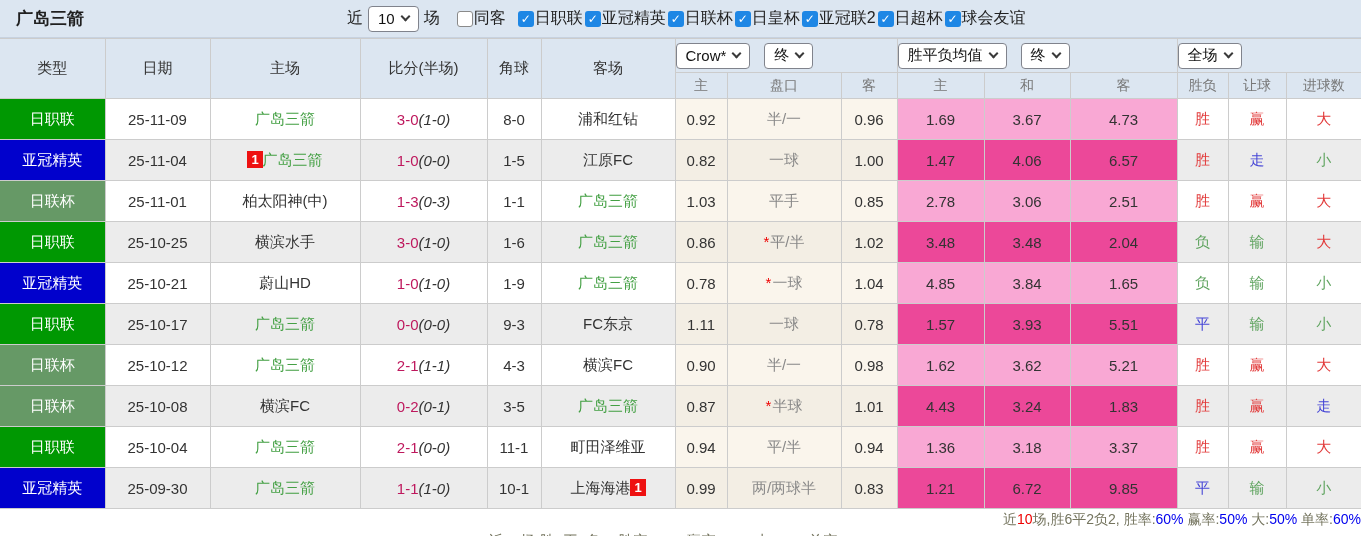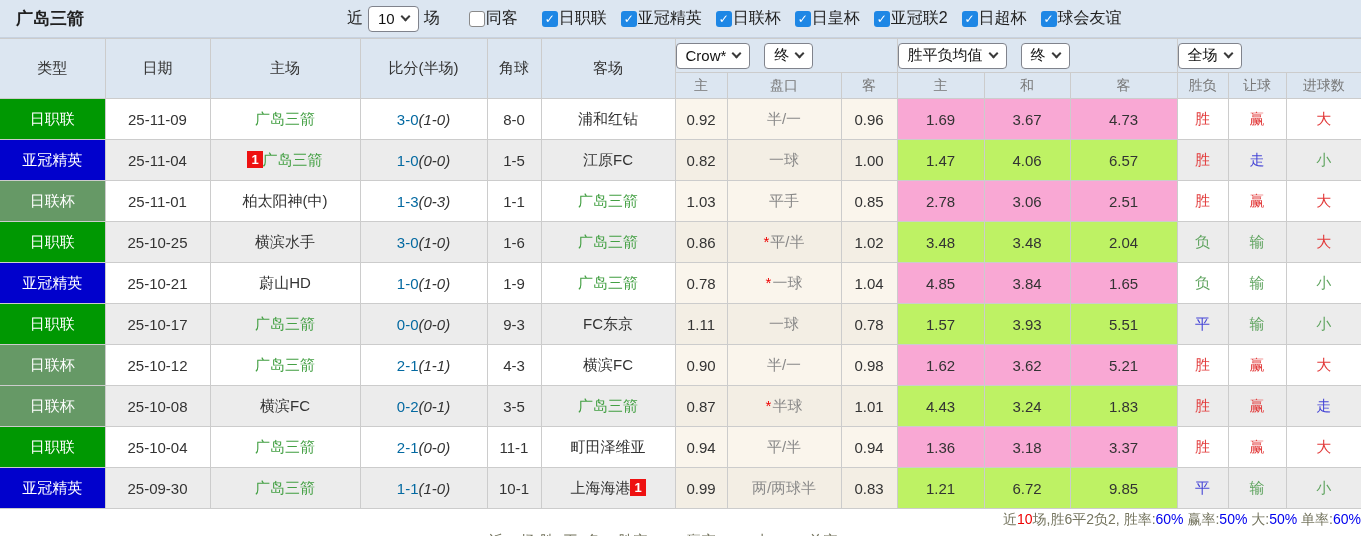--- a/index.html
+++ b/index.html
@@ -9,21 +9,21 @@
   
   .topbar { height: 38px; background: #dce6f1; display: flex; align-items: center;
     border-bottom: 1px solid #c7d2e0; }
   .title { font-size: 17px; font-weight: 600; color: #1f1f1f; margin-left: 16px; }
   .controls { display: flex; align-items: center; margin-left: 258px; font-size: 16px; color: #222; }
   .controls .lbl { margin: 0 5px; }
   .sel { display: inline-flex; align-items: center; background: #fff; border: 1px solid #80838c;
     border-radius: 4px; padding: 2px 9px; font-size: 15px; color: #111; height: 26px; cursor: default; }
   .chev { width: 7px; height: 7px; border-right: 2px solid #3a3a3a; border-bottom: 2px solid #3a3a3a;
     transform: rotate(45deg); margin-left: 7px; margin-top: -4px; }
-  .cb-item { display: inline-flex; align-items: center; margin-left: 14px; }
+  .cb-item { display: inline-flex; align-items: center; margin-left: 2px; }
   .cb { width: 16px; height: 16px; border-radius: 3px; display: inline-flex; align-items: center;
     justify-content: center; flex: 0 0 16px; }
   .cb.checked { background: #1e87e5; }
   .cb.unchecked { background: #fff; border: 1px solid #8a8a8a; }
   .tick { color: #fff; font-size: 12px; font-weight: bold; line-height: 1; }
   .cb-label { margin-left: 1px; }
   .gap { width: 10px; }
 
   
   table { border-collapse: collapse; table-layout: fixed; width: 1361px; }
@@ -38,26 +38,26 @@
   tbody td { height: 41px; font-size: 15px; background: #fff; }
   tr.even td { background: #ececec; }
   td.type { color: #fff; font-size: 15px; }
   td.type-green  { background: #009802 !important; }
   td.type-blue   { background: #0101cc !important; }
   td.type-sage   { background: #669966 !important; }
   td.team .tname { color: #333; }
   td.team.self .tname { color: #44a044; }
   .rank-badge { display: inline-block; background: #ee1111; color: #fff; font-weight: bold;
     font-size: 13px; line-height: 17px; padding: 0 4px; vertical-align: 1px; }
-  td.score .ft { color: #0369a1; }
+  td.score .ft { color: #be185d; }
   td.score .ht { color: #333; font-style: italic; }
   td.bg-crow { background: #faf5ec; }
   tr.even td.bg-crow { background: #f3eee4; }
   td.bg-avg { background: #f9a8d4; }
-  tr.even td.bg-avg { background: #bef264; }
+  tr.even td.bg-avg { background: #ec4899; }
   td.handicap span.htext { color: #888; }
   .star { color: #ee0000; margin-right: 1px; }
   td.res.c-red   { color: #e23b3b; }
   td.res.c-green { color: #5ea35e; }
   td.res.c-blue  { color: #4646d6; }
 
   
   .footer { text-align: right; font-size: 14px; line-height: 20px; }
   .footer .c-label { color: #75755f; }
   .footer .c-red   { color: #ee0000; }

